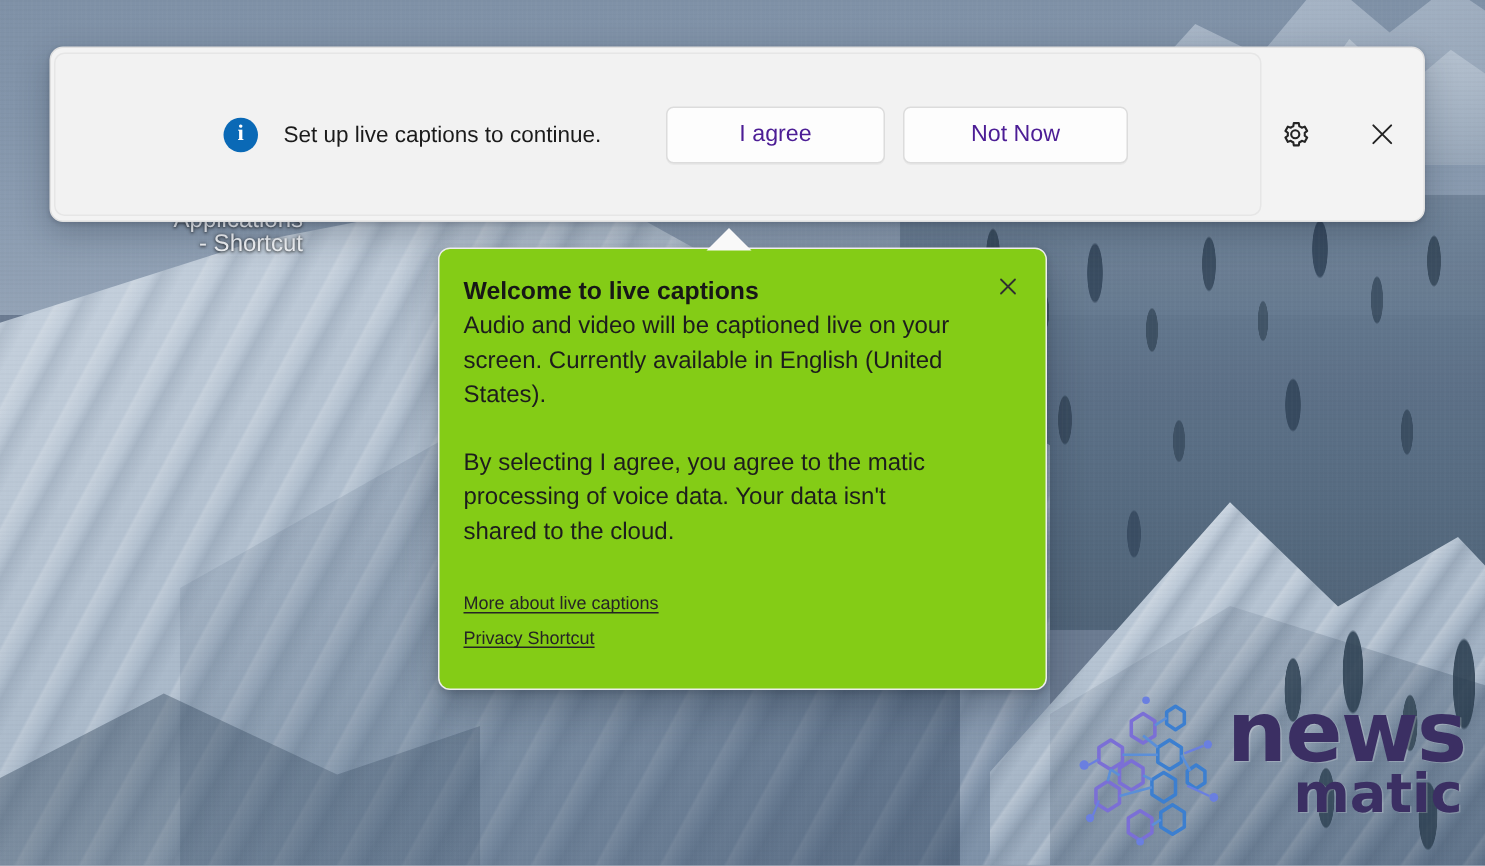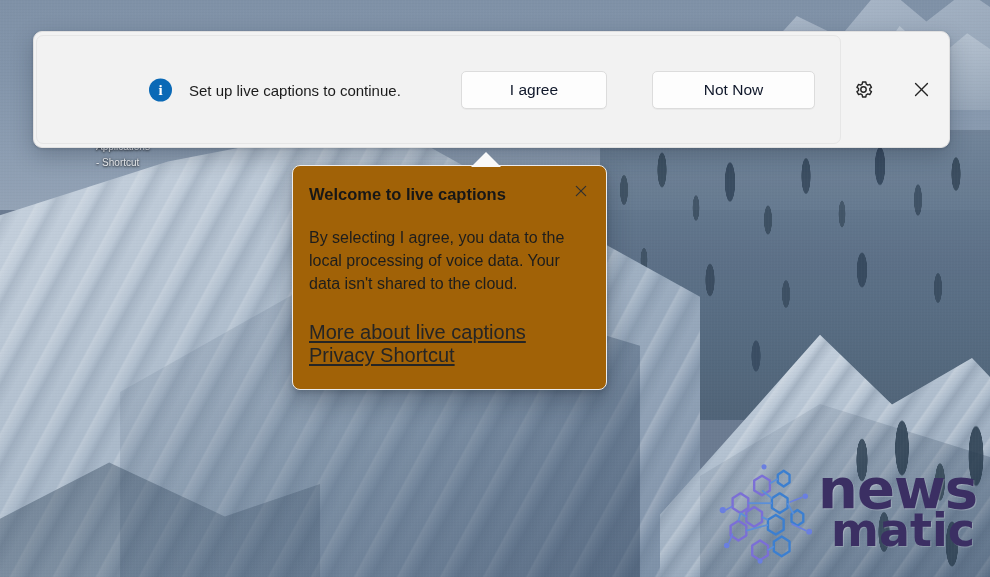--- a/index.html
+++ b/index.html
@@ -152,23 +152,23 @@
     background:
       repeating-linear-gradient(0deg, rgba(0,0,0,0.016) 0px, rgba(0,0,0,0.016) 1px, transparent 1px, transparent 3px),
       repeating-linear-gradient(90deg, rgba(255,255,255,0.014) 0px, rgba(255,255,255,0.014) 1px, transparent 1px, transparent 3px);
   }
 
   
   #desktop-shortcut {
     position: absolute;
     left: 96px; top: 139px;
     width: 106px;
-    text-align: left;
+    text-align: right;
     color: #f2f4f7;
-    font-size: 10px;
+    font-size: 16px;
     line-height: 16px;
     text-shadow: 0 1px 2px rgba(0,0,0,0.65), 0 0 3px rgba(0,0,0,0.45);
     z-index: 3;
   }
 
   
   #captions-bar {
     position: absolute;
     left: 33px; top: 31px;
     width: 917px; height: 117px;
@@ -215,27 +215,26 @@
   .cap-btn {
     position: absolute;
     top: 50%;
     transform: translateY(-50%);
     height: 38px;
     background: #fdfdfd;
     border: 1px solid #dcdcdc;
     border-radius: 5px;
     font-family: "Liberation Sans", sans-serif;
     font-size: 15.5px;
-    color: #0f172a;
+    color: #4c1d95;
     cursor: pointer;
     box-shadow: 0 1px 0 rgba(0,0,0,0.035);
-    margin-left: 17px;
   }
   #btn-agree  { left: 407px; width: 146px; }
-  #btn-notnow { left: 598px; width: 163px; }
+  #btn-notnow { left: 565px; width: 150px; }
 
   #captions-actions {
     flex: 1;
     display: flex;
     align-items: center;
     justify-content: center;
     gap: 24px;
     padding-right: 6px;
   }
   .icon-btn {
@@ -244,22 +243,22 @@
     border: none; background: transparent;
     border-radius: 4px;
     cursor: pointer;
   }
   .icon-btn svg { display: block; }
 
   
   #welcome-dialog {
     position: absolute;
     left: 292px; top: 165px;
-    width: 315px;
-    background: #a16207;
+    width: 406px;
+    background: #84cc16;
     border-radius: 8px;
     border: 1px solid #ededed;
     box-shadow: 0 10px 26px rgba(18,28,42,0.30), 0 2px 5px rgba(18,28,42,0.20);
     padding: 17px 20px 22px 16px;
     z-index: 12;
   }
   #dialog-pointer {
     position: absolute;
     left: 178px; top: -14px;
     width: 0; height: 0;
@@ -288,21 +287,21 @@
   .dialog-para {
     font-size: 16px;
     color: #1d1d1d;
     line-height: 23.2px;
     max-width: 330px;
   }
   #dialog-para-2 { margin-top: 21px; }
   #dialog-links { margin-top: 25px; }
   .dialog-link {
     display: block;
-    font-size: 20px;
+    font-size: 12px;
     line-height: 23px;
     color: #252525;
     text-decoration: underline;
     text-underline-offset: 2px;
     cursor: pointer;
     width: fit-content;
   }
 
   
   #watermark {
@@ -327,21 +326,21 @@
     font-family: "DejaVu Sans", sans-serif;
     font-size: 56px;
     font-weight: bold;
     color: #3b2f63;
     line-height: 52px;
     letter-spacing: -1px;
     text-shadow: 1px 1px 0 rgba(255,255,255,0.22);
   }
   #wm-matic {
     font-family: "DejaVu Sans", sans-serif;
-    font-size: 46px;
+    font-size: 36px;
     font-weight: bold;
     color: #3b2f63;
     line-height: 36px;
     letter-spacing: 0px;
     margin-top: -3px;
     margin-right: 2px;
     text-shadow: 1px 1px 0 rgba(255,255,255,0.2);
   }
 </style>
 </head>
@@ -403,22 +402,23 @@
 
     <button id="dialog-close" title="Close">
       <svg width="16" height="16" viewBox="0 0 24 24" stroke="#303030" stroke-width="1.8" stroke-linecap="round">
         <line x1="5" y1="5" x2="19" y2="19"></line>
         <line x1="19" y1="5" x2="5" y2="19"></line>
       </svg>
     </button>
 
     <div id="dialog-title">Welcome to live captions</div>
 
-
-    <div class="dialog-para" id="dialog-para-2">By selecting I agree, you data to the local processing of voice data. Your data isn't shared to the cloud.</div>
+    <div class="dialog-para" id="dialog-para-1">Audio and video will be captioned live on your screen. Currently available in English (United States).</div>
+
+    <div class="dialog-para" id="dialog-para-2">By selecting I agree, you agree to the matic processing of voice data. Your data isn't shared to the cloud.</div>
 
     <div id="dialog-links">
       <a class="dialog-link">More about live captions</a>
       <a class="dialog-link">Privacy Shortcut</a>
     </div>
   </div>
 
   <div id="watermark">
     <svg id="wm-mark" viewBox="0 0 110 110">
       <g fill="none" stroke-width="2.4" stroke-linejoin="round">

